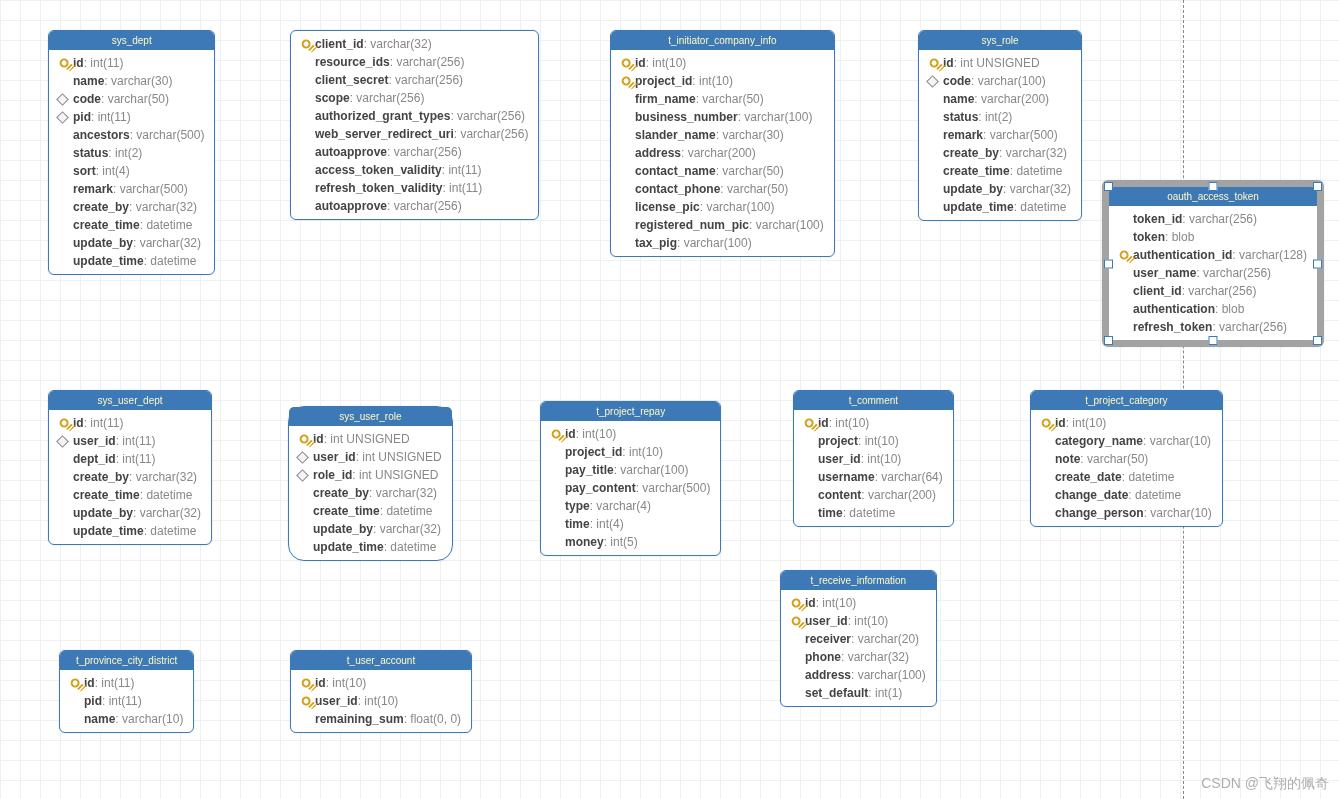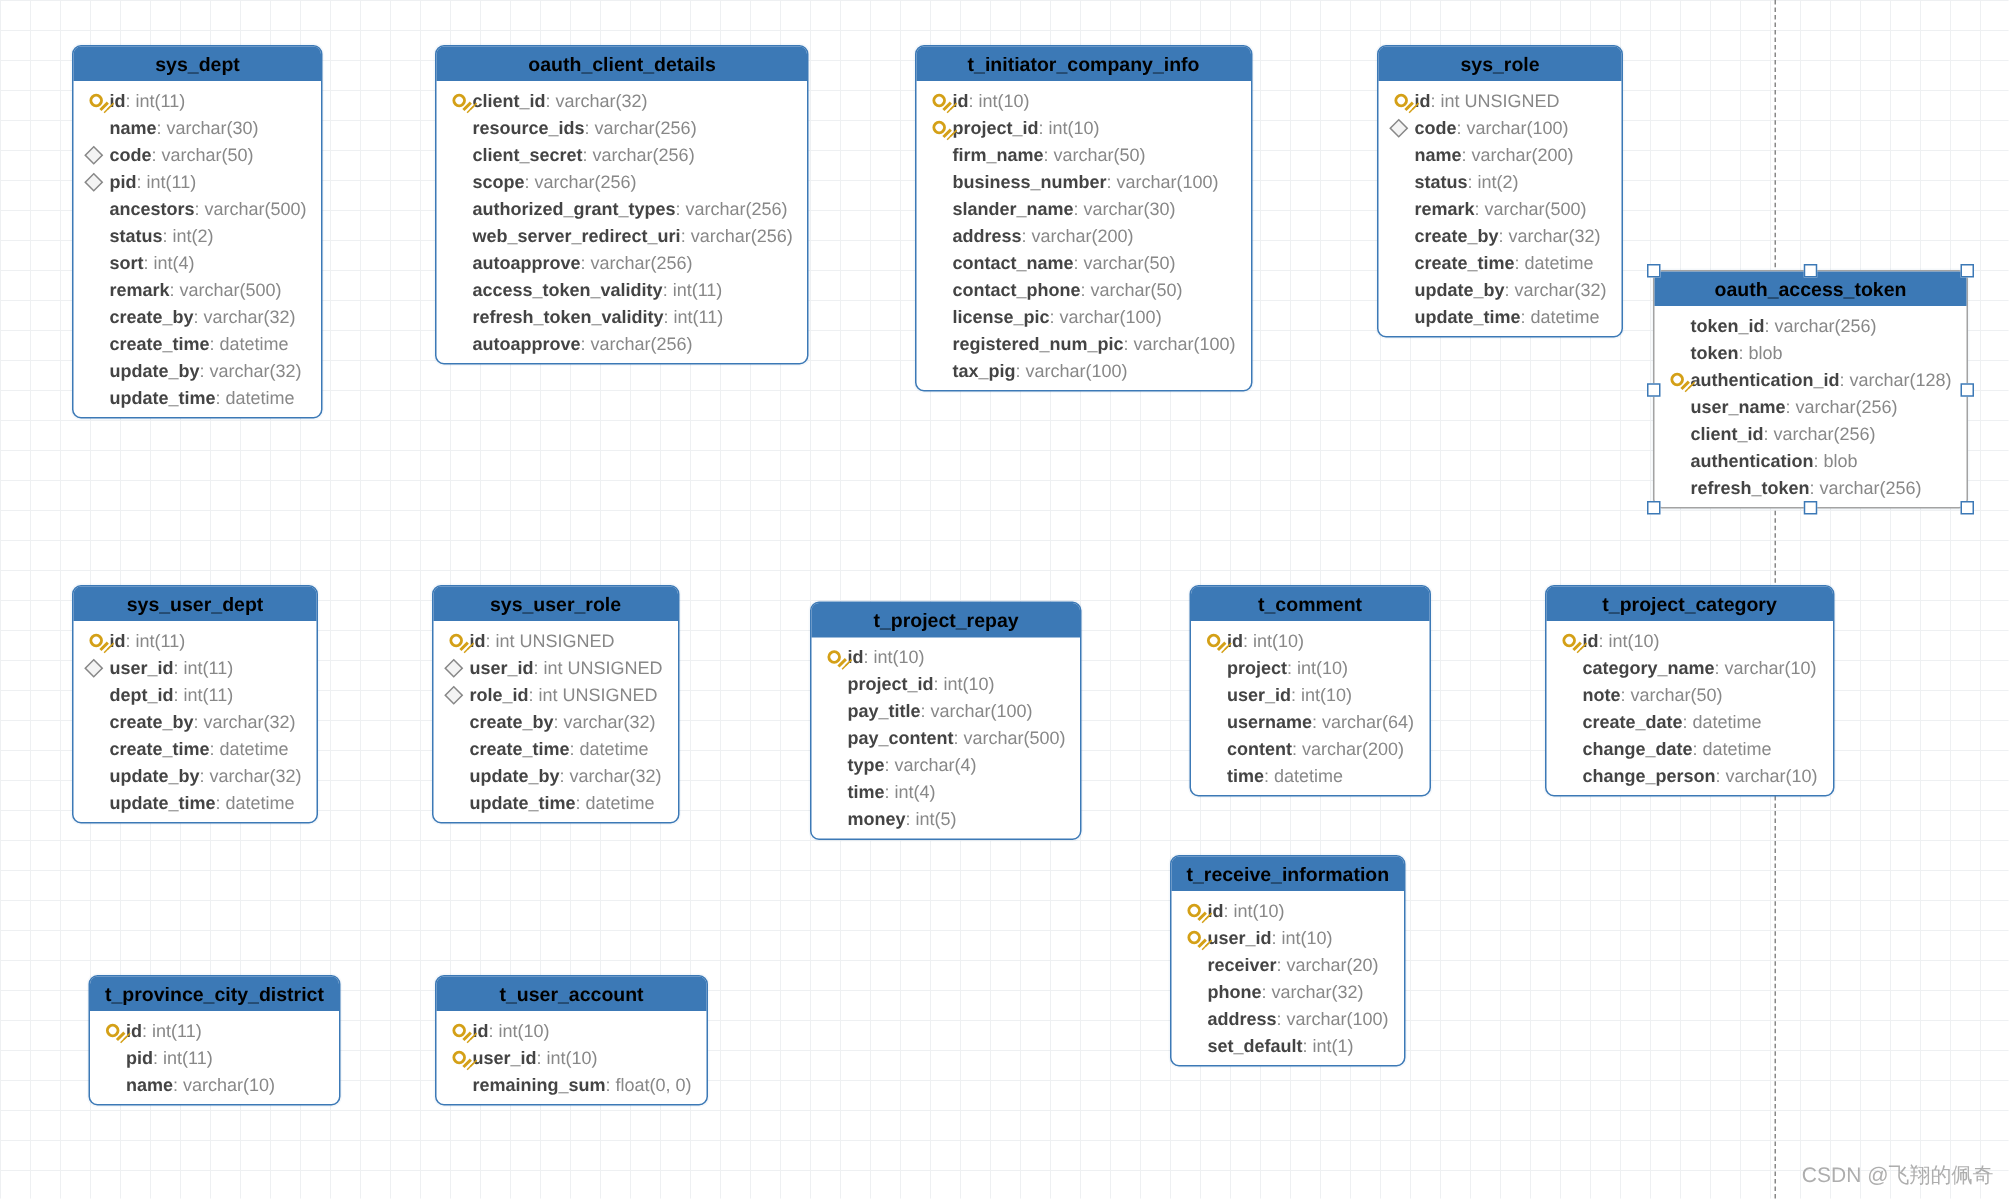--- a/index.html
+++ b/index.html
@@ -1,20 +1,20 @@
 <!DOCTYPE html>
 <html><head>
 <meta charset="utf-8">
 <style>
 html,body{margin:0;padding:0;width:1339px;height:799px;background:#fff;font-family:Arial,Helvetica,sans-serif;font-size:12px;color:#555;overflow:hidden}
 .grid{position:absolute;inset:0;background-image:linear-gradient(#eef0f2 1px,transparent 1px),linear-gradient(90deg,#eef0f2 1px,transparent 1px);background-size:20px 20px}
 .canvas{position:absolute;inset:0}
 .tbl{position:absolute;border:1px solid #3c79b6;border-radius:6px;background:#fff;box-shadow:0 0 0 1px rgba(60,120,180,.05)}
-.tbl.selected{border:1px solid #a3a3a3}
-.hdr{background:#3c79b6;color:#000000;text-align:center;font-weight:bold;padding:4px 10px;font-size:13px;border-top-left-radius:5px;border-top-right-radius:5px;white-space:nowrap}
+.tbl.selected{border:7px solid #a3a3a3}
+.hdr{background:#3c79b6;color:#fef9c3;text-align:center;font-weight:normal;padding:4px 10px;font-size:10px;border-top-left-radius:5px;border-top-right-radius:5px;white-space:nowrap}
 .rows{padding:4px 0}
 .row{display:flex;align-items:center;padding:2px 10px 2px 6px;white-space:nowrap}
 .ic{display:inline-flex;align-items:center;justify-content:center;width:14px;height:14px;margin-right:4px;flex:0 0 14px}
 .ic-blank{width:14px;height:14px;margin-right:4px;flex:0 0 14px}
 .ic-key{transform:rotate(45deg)}
 .ic-key::before{content:"";display:block;width:5px;height:5px;border:2px solid #d4a017;border-radius:50%;position:relative;top:-2px;left:2px}
 .ic-key::after{content:"";display:block;width:2px;height:7px;background:#d4a017;position:relative;left:3px;top:-3px;box-shadow:3px -3px 0 -0.5px #d4a017,3px 0 0 -0.5px #d4a017}
 .ic-diam::before{content:"";display:block;width:7px;height:7px;border:1.5px solid #888;transform:rotate(45deg);background:#f4f4f4}
 .nm{color:#444;font-weight:bold}
 .tp{color:#888}
@@ -93,21 +93,20 @@
           <span class="tp">: varchar(32)</span>
         </div>
         <div class="row">
           <span class="ic-blank"></span>
           <span class="nm">update_time</span>
           <span class="tp">: datetime</span>
         </div>
       </div>
     </div>
     <div class="tbl" style="left: 290px; top: 30px;">
-      <div class="hdr">oauth_client_details</div>
       <div class="rows">
         <div class="row">
           <span class="ic ic-key"></span>
           <span class="nm">client_id</span>
           <span class="tp">: varchar(32)</span>
         </div>
         <div class="row">
           <span class="ic-blank"></span>
           <span class="nm">resource_ids</span>
           <span class="tp">: varchar(256)</span>
@@ -347,21 +346,21 @@
           <span class="nm">update_by</span>
           <span class="tp">: varchar(32)</span>
         </div>
         <div class="row">
           <span class="ic-blank"></span>
           <span class="nm">update_time</span>
           <span class="tp">: datetime</span>
         </div>
       </div>
     </div>
-    <div class="tbl" style="left: 288px; top: 390px;">
+    <div class="tbl" style="left: 288px; top: 406px; border-radius: 16px;">
       <div class="hdr">sys_user_role</div>
       <div class="rows">
         <div class="row">
           <span class="ic ic-key"></span>
           <span class="nm">id</span>
           <span class="tp">: int UNSIGNED</span>
         </div>
         <div class="row">
           <span class="ic ic-diam"></span>
           <span class="nm">user_id</span>

